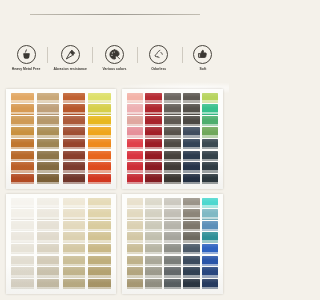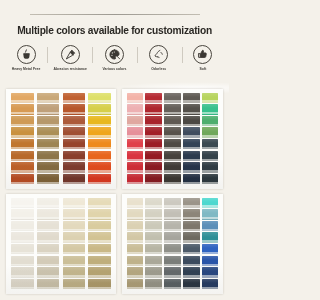--- a/index.html
+++ b/index.html
@@ -85,21 +85,20 @@
     pointer-events:none;
   }
 </style>
 </head>
 <body>
 
 <div class="page">
 
   <div class="header">
     <div class="top-rule"></div>
-    <div class="title">Multiple colors available for customization</div>
 
     <div class="features">
 
       <div class="feat">
         <div class="feat-icon">
           <svg width="13" height="13" viewBox="0 0 24 24" fill="none" stroke="#3b3833" stroke-width="1.7" stroke-linecap="round" stroke-linejoin="round">
             <path d="M12 3.5c0 2-2.2 2.6-2.2 4.2"></path>
             <path d="M7 10.5h10c.6 0 1 .5.9 1.1l-.8 5.6A3.2 3.2 0 0 1 14 20h-4a3.2 3.2 0 0 1-3.1-2.8l-.8-5.6c-.1-.6.3-1.1.9-1.1z" fill="#3b3833" stroke="none"></path>
             <path d="M7 10.5h10"></path>
           </svg>

